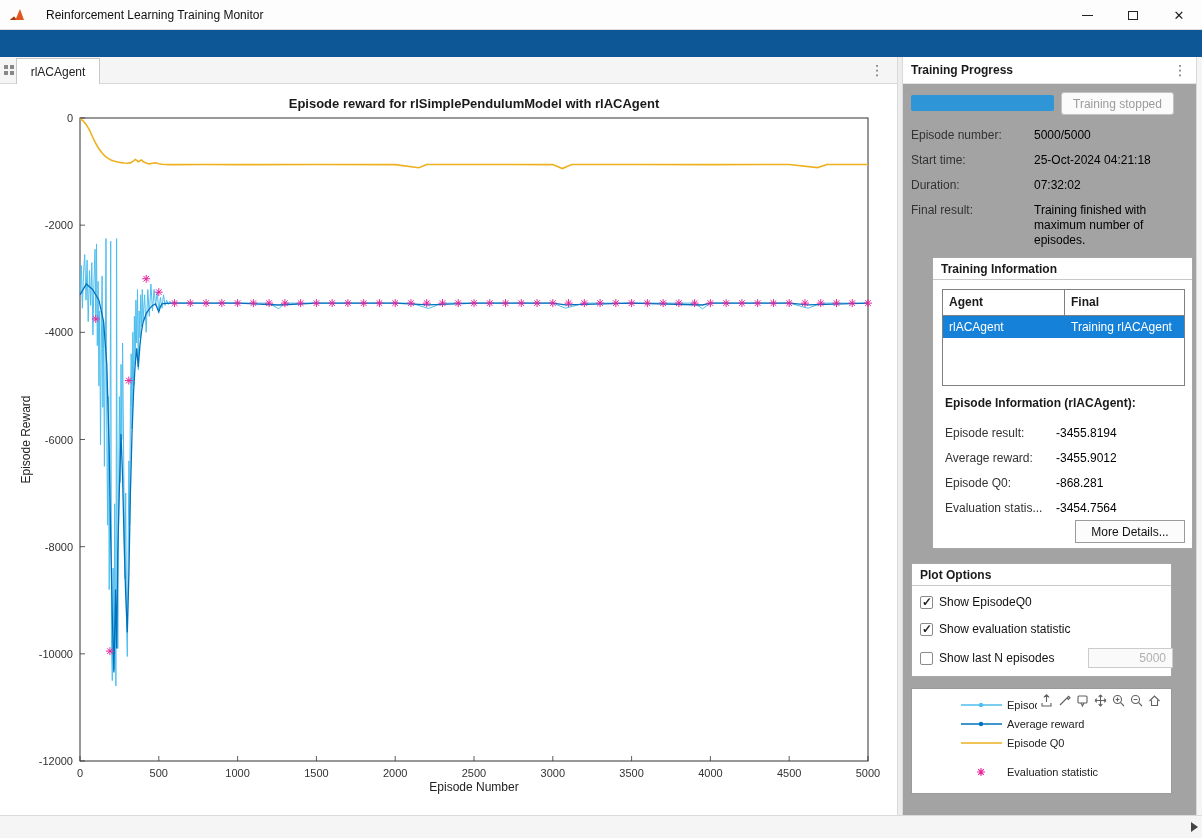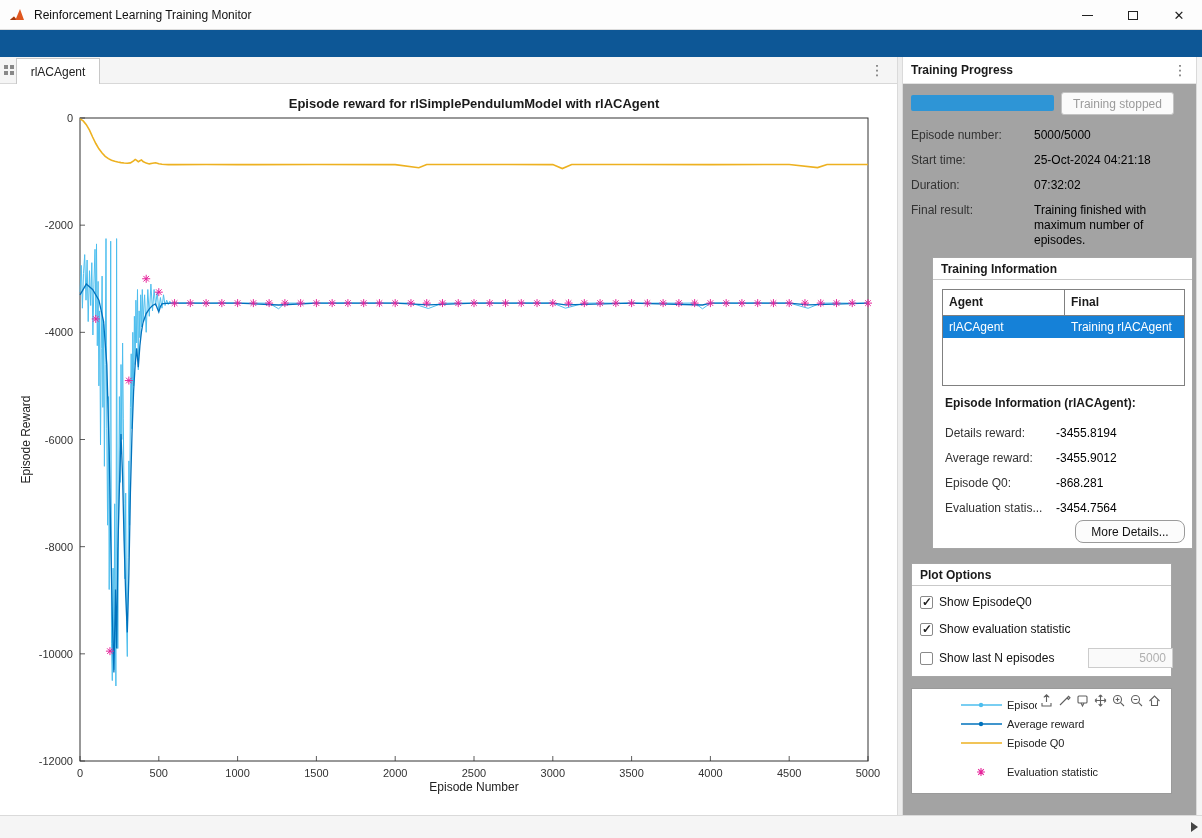--- a/index.html
+++ b/index.html
@@ -1,20 +1,20 @@
 <!DOCTYPE html>
 <html><head>
 <meta charset="utf-8">
 <style>
   * { margin:0; padding:0; box-sizing:border-box; }
   body { width:1202px; height:838px; font-family:"Liberation Sans", sans-serif; background:#fff; overflow:hidden; }
   #window { position:relative; width:1202px; height:838px; background:#fff; outline:1px solid #a8a8a8; font-size:12px; color:#1a1a1a; }
 
   
-  .titlebar { position:absolute; left:0; top:0; width:1202px; height:30px; background:#fdfdfd; border-bottom:1px solid #dcdcdc; display:flex; align-items:center; }
+  .titlebar { position:absolute; left:0; top:0; width:1202px; height:30px; background:#fdfdfd; border-bottom:1px solid #dcdcdc; display:flex; align-items:center;gap:12px; }
   .titlebar .appicon { margin-left:8px; }
   .titlebar .wtitle { margin-left:8px; font-size:12px; color:#111; }
   .winbtns { position:absolute; right:0; top:0; height:30px; display:flex; }
   .winbtn { width:46px; height:30px; display:flex; align-items:center; justify-content:center; cursor:default; }
   .glyph-min { width:11px; height:1px; background:#222; }
   .glyph-max { width:10px; height:9px; border:1px solid #222; }
   .glyph-close::before { content:"✕"; font-size:13px; color:#222; }
 
   
   .toolstrip { position:absolute; left:0; top:30px; width:1202px; height:27px; background:#0d5796; }
@@ -60,21 +60,21 @@
   .at-h1 { width:122px; padding:5px 6px; border-right:1px solid #808080; }
   .at-h2 { flex:1; padding:5px 6px; }
   .at-row { display:flex; height:22px; color:#fff; }
   .at-row.selected { background:#1581d8; }
   .at-c1 { width:122px; padding:4px 6px; }
   .at-c2 { flex:1; padding:4px 6px; }
   .ep-info-title { position:absolute; left:12px; top:138px; font-weight:bold; }
   .statrow { position:absolute; left:0; width:261px; }
   .slabel { position:absolute; left:12px; width:110px; color:#333; }
   .svalue { position:absolute; left:123px; width:130px; color:#000; }
-  .more-btn { position:absolute; left:142px; top:262px; width:110px; height:23px; background:#fcfcfc; border:1px solid #9b9b9b; border-radius:8px; font-size:12px; color:#111; font-family:"Liberation Sans",sans-serif; }
+  .more-btn { position:absolute; left:142px; top:262px; width:110px; height:23px; background:#fcfcfc; border:1px solid #9b9b9b; border-radius:0; font-size:12px; color:#111; font-family:"Liberation Sans",sans-serif; }
 
   .po-box { top:479px; height:114px; }
   .cbrow { position:absolute; left:0; width:261px; height:16px; }
   .cb { position:absolute; left:8px; top:1px; width:13px; height:13px; background:#fff; border:1px solid #8a8a8a; border-radius:2px; }
   .cb.checked::before { content:"✓"; position:absolute; left:1px; top:-2px; font-size:12px; color:#222; font-weight:bold; }
   .cblabel { position:absolute; left:27px; top:0; color:#111; }
   .nfield { position:absolute; left:176px; top:84px; width:85px; height:20px; border:1px solid #ccc; background:#fafafa; color:#b0b0b0; text-align:right; padding-right:6px; font-size:12px; font-family:"Liberation Sans",sans-serif; }
 
   .legend-box { top:604px; height:106px; border:1px solid #9a9a9a; }
   .legend-row { position:absolute; left:0; width:259px; height:16px; padding-left:47px; display:flex; align-items:center; }
@@ -262,21 +262,21 @@
           <div class="at-h1">Agent</div>
           <div class="at-h2">Final</div>
         </div>
         <div class="at-row selected" style="background: rgb(21, 129, 216);">
           <div class="at-c1">rlACAgent</div>
           <div class="at-c2">Training rlACAgent</div>
         </div>
       </div>
       <div class="ep-info-title">Episode Information (rlACAgent):</div>
       <div class="statrow" style="top:168px">
-        <span class="slabel">Details reward:</span>
+        <span class="slabel">Episode result:</span>
         <span class="svalue">-3455.8194</span>
       </div>
       <div class="statrow" style="top:193px">
         <span class="slabel">Average reward:</span>
         <span class="svalue">-3455.9012</span>
       </div>
       <div class="statrow" style="top:218px">
         <span class="slabel">Episode Q0:</span>
         <span class="svalue">-868.281</span>
       </div>

